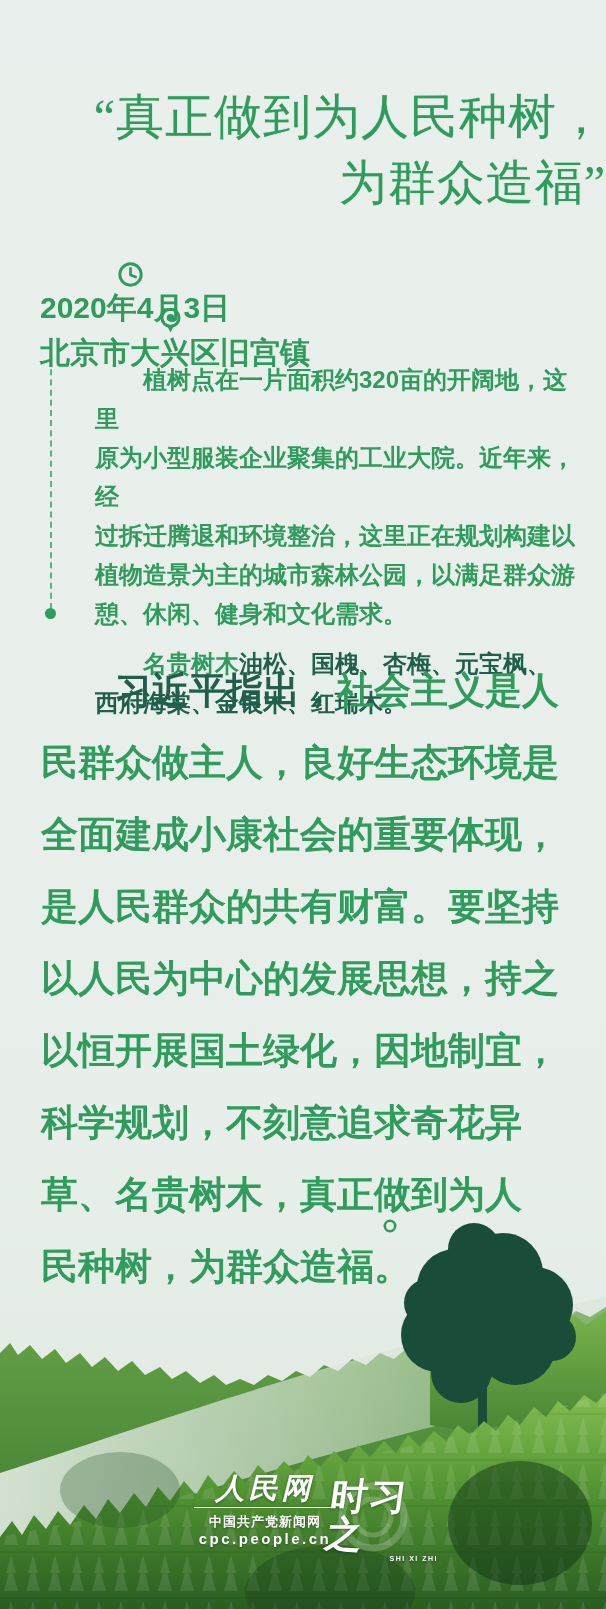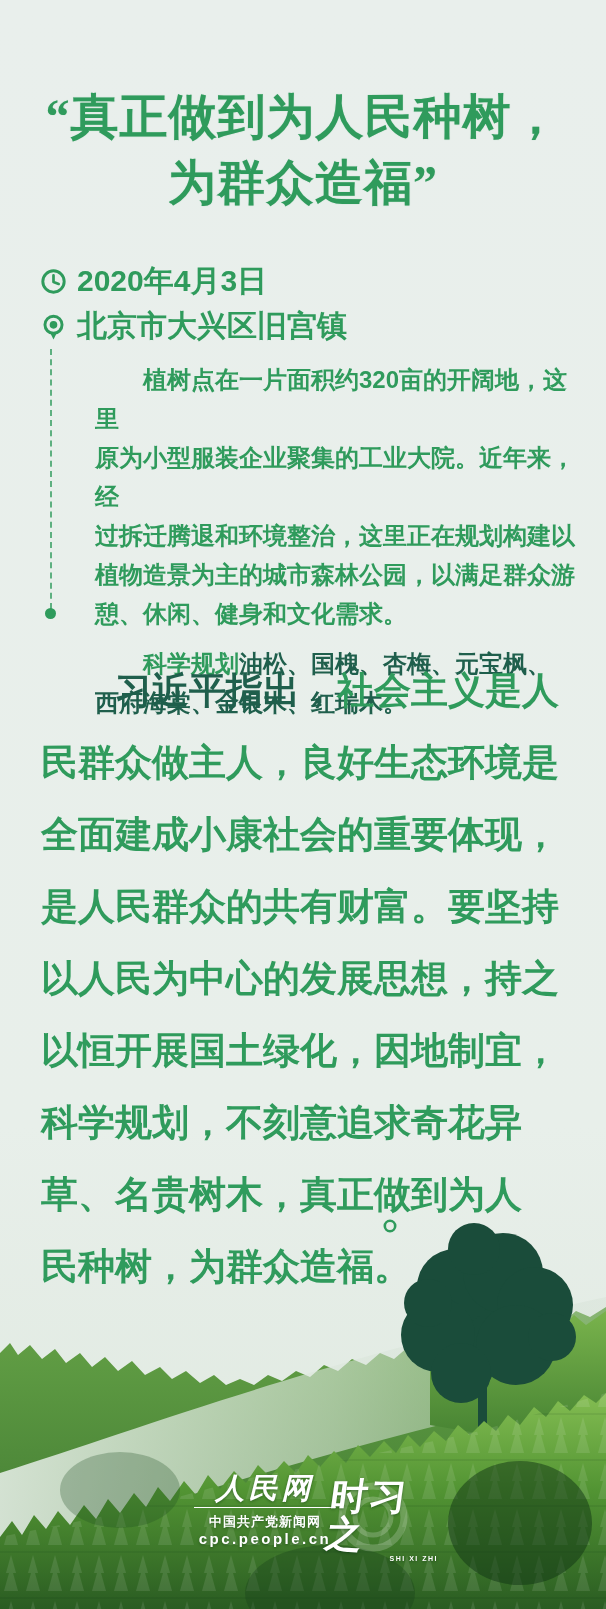--- a/index.html
+++ b/index.html
@@ -6,34 +6,35 @@
   .page{
     position:relative;
     width:606px;height:1609px;
     background:linear-gradient(180deg,#e9efec 0%,#e8efea 70%,#e2ebe3 88%,#dce7dd 100%);
     overflow:hidden;
     font-family:"Liberation Serif","DejaVu Serif",serif;
   }
   
   .title{
     position:absolute;top:84px;left:0;right:0;
-    text-align:center;
+    text-align:right;
     font-size:48px;line-height:66px;
-    font-weight:bold;
+    font-weight:normal;
     color:#2f9b5c;
     white-space:pre-line;
     letter-spacing:1px;
     text-shadow:0 0 1px rgba(47,155,92,.35);
   }
   
   .meta-row{
     position:absolute;left:40px;
     display:flex;align-items:center;
     color:#2f9b5c;font-size:30px;font-weight:bold;
     font-family:"Liberation Sans","DejaVu Sans",sans-serif;
+    flex-direction:column;
   }
   .meta-date{top:261px;}
   .meta-loc{top:306px;text-align:right;}
   .meta-icon{width:27px;height:27px;margin-right:10px;flex:0 0 auto;}
   
   .timeline{
     position:absolute;left:50px;top:349px;height:260px;width:0;
     border-left:2px dashed rgba(47,155,92,.75);
   }
   .timeline-dot{
@@ -112,21 +113,21 @@
 
   <div class="timeline"></div>
   <div class="timeline-dot"></div>
 
   <div class="intro">
     <p>植树点在一片面积约320亩的开阔地，这里
 原为小型服装企业聚集的工业大院。近年来，经
 过拆迁腾退和环境整治，这里正在规划构建以
 植物造景为主的城市森林公园，以满足群众游
 憩、休闲、健身和文化需求。</p>
-    <p><span class="lead">科学规划</span><span class="trees">油松、国槐、杏梅、元宝枫、
+    <p><span class="lead">名贵树木</span><span class="trees">油松、国槐、杏梅、元宝枫、
 西府海棠、金银木、红瑞木。</span></p>
   </div>
 
   <div class="quote"><span class="lead">习近平指出，</span><span class="body">社会主义是人
 民群众做主人，良好生态环境是
 全面建成小康社会的重要体现，
 是人民群众的共有财富。要坚持
 以人民为中心的发展思想，持之
 以恒开展国土绿化，因地制宜，
 科学规划，不刻意追求奇花异

